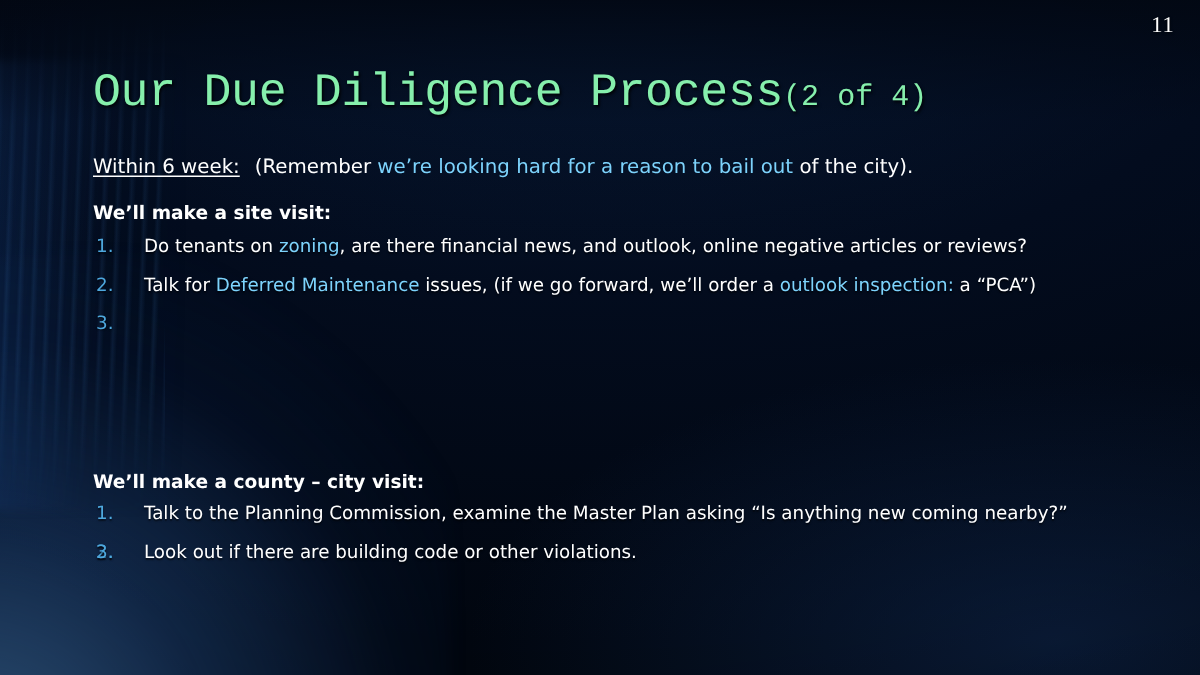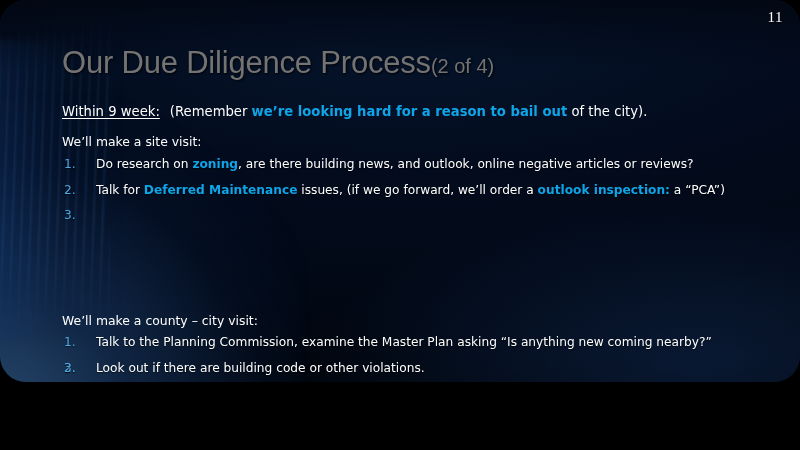--- a/index.html
+++ b/index.html
@@ -7,24 +7,23 @@
     padding: 0;
     background: #000;
   }
   body {
     font-family: "Liberation Sans", sans-serif;
   }
 
   #slide {
     position: relative;
     width: 800px;
-    height: 382px;
+    height: 450px;
     overflow: hidden;
     background: #030c1f;
-    border-radius: 26px;
   }
 
   
   .bg-base {
     position: absolute;
     inset: 0;
     background:
       radial-gradient(120% 95% at 50% 0%, #071934 0%, #030c1e 45%, #01060f 100%);
   }
   .bg-rightwash {
@@ -105,22 +104,22 @@
     font-size: 15px;
     font-family: "Liberation Serif", serif;
     letter-spacing: .5px;
     text-shadow: 0 1px 2px rgba(0,0,0,.8);
   }
 
   .title {
     position: absolute;
     left: 62px;
     top: 45px;
-    color: #737373;
-    font-family: Liberation Sans, sans-serif;
+    color: #86efac;
+    font-family: Liberation Mono, monospace;
     font-size: 31px;
     font-weight: 400;
     letter-spacing: -0.2px;
     white-space: nowrap;
     text-shadow: 1px 1px 2px rgba(0,0,0,.85);
   }
   .title .sub {
     font-size: 20px;
     letter-spacing: 0;
   }
@@ -142,21 +141,21 @@
     white-space: nowrap;
   }
   .lede .u {
     text-decoration: underline;
     text-underline-offset: 2px;
   }
   .lede .gap { display:inline-block; width: 10px; }
 
   .subhead {
     margin: 13px 0 7px 0;
-    font-weight: normal;
+    font-weight: bold;
     font-size: 12.4px;
   }
   .subhead.second { margin-top: 0; }
 
   ol.numlist {
     list-style: none;
     margin: 0;
     padding: 0;
   }
   ol.numlist li {
@@ -170,21 +169,21 @@
   ol.numlist li:last-child { margin-bottom: 0; }
   ol.numlist li .num {
     position: absolute;
     left: 2px;
     top: 0;
     width: 22px;
     text-align: left;
     color: #4ea8de;
   }
 
-  .gold { color: #0ea5e9; font-weight: bold; }
+  .gold { color: #7dd3fc; }
 
   .section-2 {
     position: absolute;
     left: 62px;
     top: 313px;
     width: 712px;
     color: #ffffff;
     font-family: "DejaVu Sans", sans-serif;
   }
 </style>
@@ -248,28 +247,28 @@
 
     <div class="page-number">11</div>
 
     <div class="title">
       <span>Our Due Diligence Process</span><span class="sub">(2 of 4)</span>
     </div>
 
     <div class="body">
 
       <p class="lede">
-        <span class="u">Within 9 week:</span><span class="gap"></span><span>(Remember </span><span class="gold">we’re looking hard for a reason to bail out</span><span> of the city).</span>
+        <span class="u">Within 6 week:</span><span class="gap"></span><span>(Remember </span><span class="gold">we’re looking hard for a reason to bail out</span><span> of the city).</span>
       </p>
 
       <p class="subhead">We’ll make a site visit:</p>
 
       <ol class="numlist">
         <li>
-          <span class="num">1.</span><span><span>Do research on </span><span class="gold">zoning</span><span>, are there building news, and outlook, online negative articles or reviews?</span></span>
+          <span class="num">1.</span><span><span>Do tenants on </span><span class="gold">zoning</span><span>, are there financial news, and outlook, online negative articles or reviews?</span></span>
         </li>
         <li>
           <span class="num">2.</span><span><span>Talk for </span><span class="gold">Deferred Maintenance</span><span> issues, (if we go forward, we’ll order a </span><span class="gold">outlook inspection:</span><span> a “PCA”)</span></span>
         </li>
         <li>
           <span class="num">3.</span>
         </li>
       </ol>
     </div>
 

